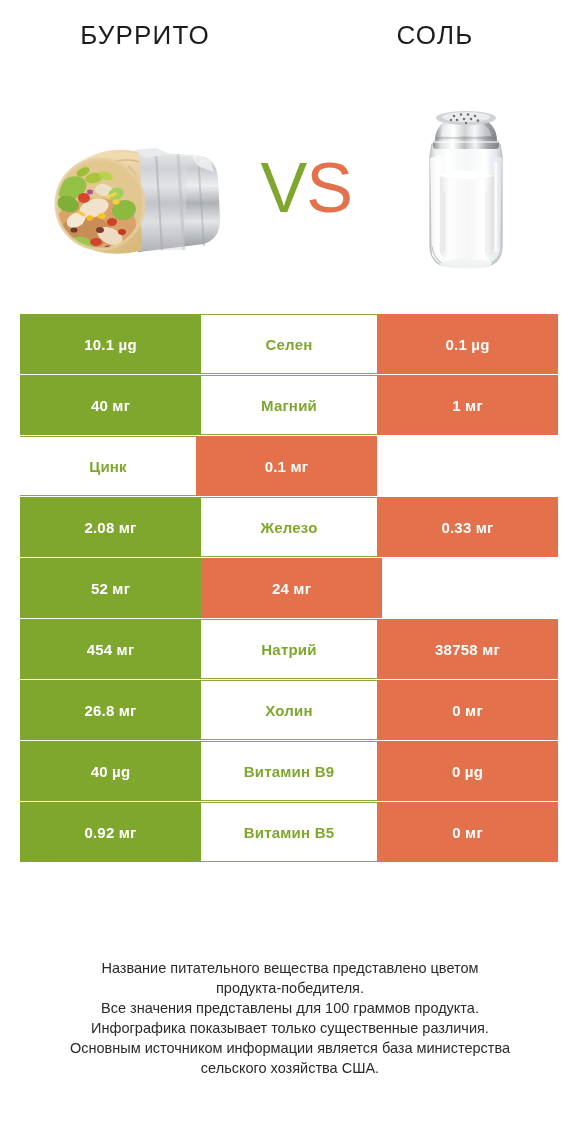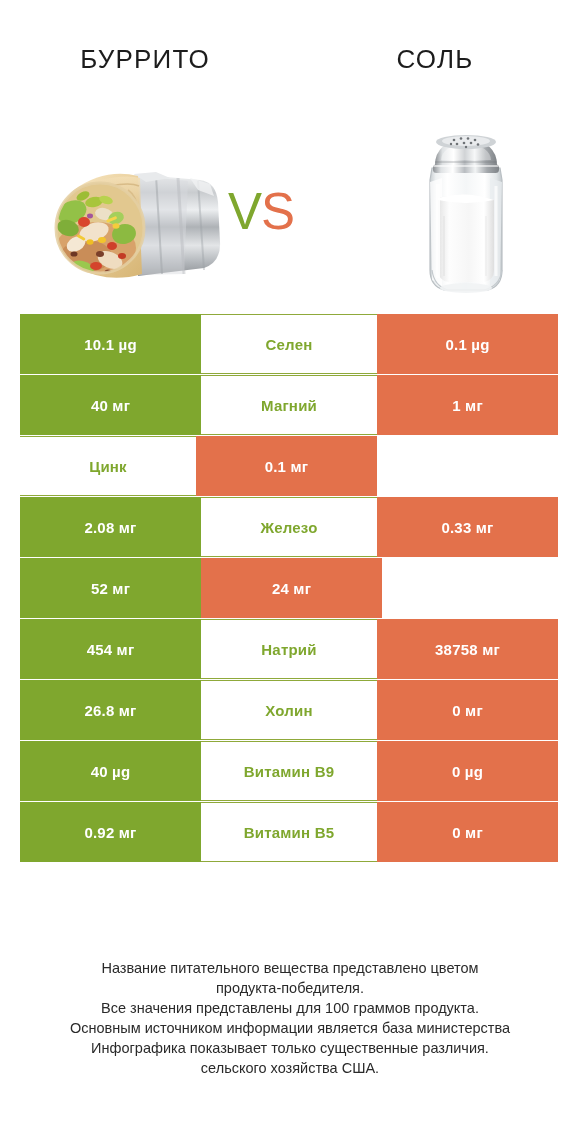--- a/index.html
+++ b/index.html
@@ -18,21 +18,20 @@
     height: 1144px;
     background: #ffffff;
   }
 
   
   .header {
     position: absolute;
     top: 0; left: 0;
     width: 580px;
     height: 300px;
-    margin-top: 24px;
   }
 
   .product-title {
     position: absolute;
     top: 20px;
     font-size: 26px;
     font-weight: 400;
     letter-spacing: 1.2px;
     color: #1c1c1c;
     text-align: center;
@@ -40,24 +39,24 @@
   }
   .product-title.left  { left: 0;   width: 290px; }
   .product-title.right { left: 290px; width: 290px; }
 
   .vs-wrap {
     position: absolute;
     top: 148px;
     left: 228px;
     width: 124px;
     height: 80px;
-    font-size: 51px;
+    font-size: 70px;
     font-weight: 400;
     line-height: 80px;
-    text-align: left;
+    text-align: right;
     letter-spacing: -1px;
   }
   .vs-v { color: #7FA72E; }
   .vs-s { color: #E3714B; }
 
   
   .burrito {
     position: absolute;
     left: 38px;
     top: 132px;
@@ -346,18 +345,18 @@
         <div class="cell cell-left win">0.92 мг</div>
         <div class="cell cell-mid win-left">Витамин B5</div>
         <div class="cell cell-right lose">0 мг</div>
       </div>
     </div>
 
   <div class="footer">
     <div>Название питательного вещества представлено цветом</div>
     <div>продукта-победителя.</div>
     <div>Все значения представлены для 100 граммов продукта.</div>
+    <div>Инфографика показывает только существенные различия.</div>
     <div>Основным источником информации является база министерства</div>
-    <div>Инфографика показывает только существенные различия.</div>
     <div>сельского хозяйства США.</div>
   </div>
 
 </div>
 
 </body></html>

